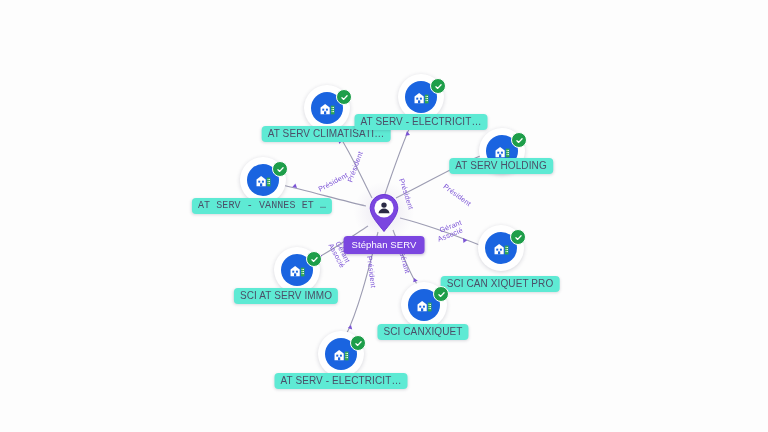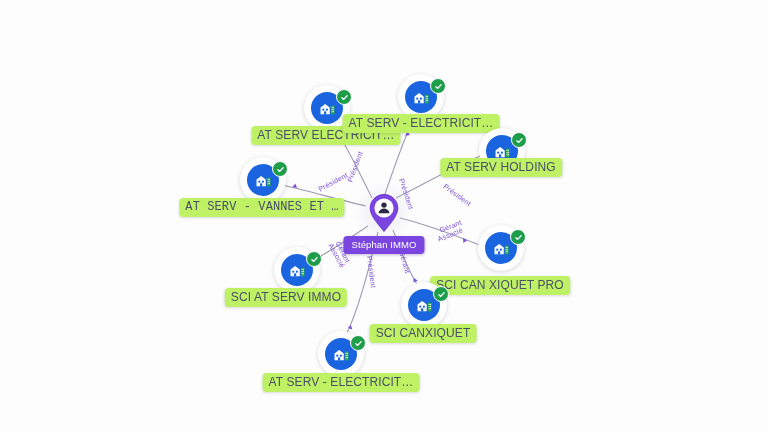--- a/index.html
+++ b/index.html
@@ -86,24 +86,24 @@
     border-radius: 50%;
     background: #1e9e4a;
     border: 1.5px solid #ffffff;
     display: flex;
     align-items: center;
     justify-content: center;
   }
   .check-badge svg { display: block; }
   .node-label {
     position: absolute;
-    background: #bef264;
+    background: #5eead4;
     border-radius: 4px;
     padding: 2px 6px 3px 6px;
-    font-size: 12px;
+    font-size: 10px;
     color: #4b4f68;
     white-space: nowrap;
     box-shadow: 0 1px 3px rgba(40,40,70,0.16);
     letter-spacing: 0.1px;
     transform: translateX(-50%);
   }
   
   #center-node-wrap {
     position: absolute;
   }
@@ -194,21 +194,21 @@
             <rect x="17.3" y="15.2" width="1.1" height="1.4" fill="#ffffff"></rect>
             <rect x="19.0" y="15.2" width="1.1" height="1.4" fill="#ffffff"></rect>
           </svg>
         </div>
         <div class="check-badge">
           <svg viewBox="0 0 14 14" width="9" height="9">
             <path d="M3 7.3 L5.7 10 L11 4.3" fill="none" stroke="#ffffff" stroke-width="2" stroke-linecap="round" stroke-linejoin="round"></path>
           </svg>
         </div>
       </div>
-      <div class="node-label" style="left: 326px; top: 126px;">AT SERV ELECTRICIT…</div>
+      <div class="node-label" style="left: 326px; top: 126px;">AT SERV CLIMATISATI…</div>
       <div class="node" style="left: 421px; top: 97px;">
         <div class="node-halo"></div>
         <div class="node-circle">
           <svg viewBox="0 0 24 24" width="19" height="19">
             <path d="M3.2 10.6 L9 6.2 L14.8 10.6 L14.8 19.4 L3.2 19.4 Z" fill="#ffffff"></path>
             <rect x="5.4" y="12.2" width="2.5" height="2.5" fill="#1a64e0"></rect>
             <rect x="10.0" y="12.2" width="2.5" height="2.5" fill="#1a64e0"></rect>
             <rect x="7.6" y="15.6" width="2.8" height="3.8" fill="#1a64e0"></rect>
             <rect x="16.2" y="8.4" width="4.6" height="11.0" fill="#2ea84f"></rect>
             <rect x="17.3" y="10.0" width="1.1" height="1.4" fill="#ffffff"></rect>
@@ -373,16 +373,16 @@
     </div>
 
   <div id="center-node-wrap" style="left: 384px; top: 212px;">
     <div class="center-glow"></div>
     <svg class="pin" viewBox="0 0 32 40">
       <path d="M16 1.5 C 8.3 1.5 2.2 7.6 2.2 15.3 C 2.2 23.4 12 33 16 38.5 C 20 33 29.8 23.4 29.8 15.3 C 29.8 7.6 23.7 1.5 16 1.5 Z" fill="#7b46e0" stroke="#6a34d4" stroke-width="1"></path>
       <circle cx="16" cy="15" r="9.6" fill="#ffffff"></circle>
       <circle cx="16" cy="12.1" r="2.7" fill="#2a2a45"></circle>
       <path d="M10.4 20.2 c 0.7 -3.1 3.0 -4.6 5.6 -4.6 c 2.6 0 4.9 1.5 5.6 4.6 z" fill="#2a2a45"></path>
     </svg>
-    <div class="center-label" style="left: 0px; top: 24px;">Stéphan IMMO</div>
+    <div class="center-label" style="left: 0px; top: 24px;">Stéphan SERV</div>
   </div>
 
 </div>
 
 </body></html>

